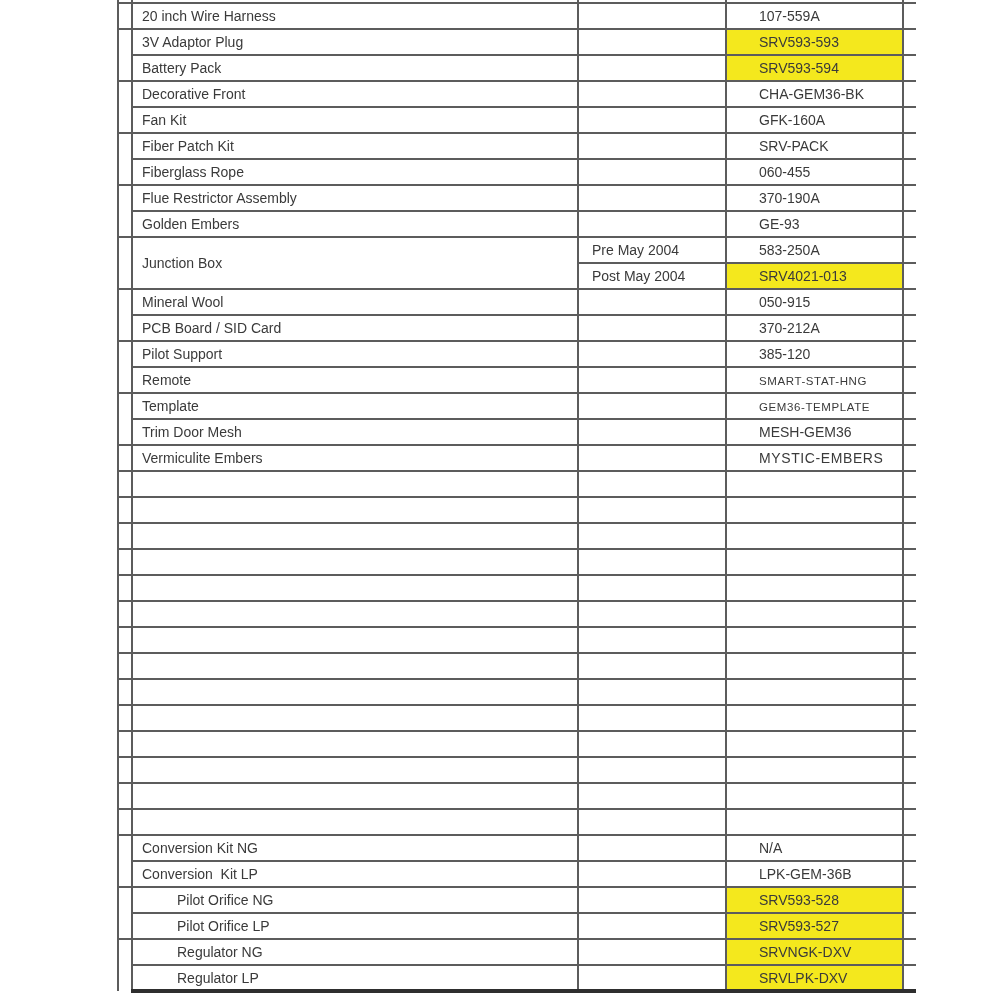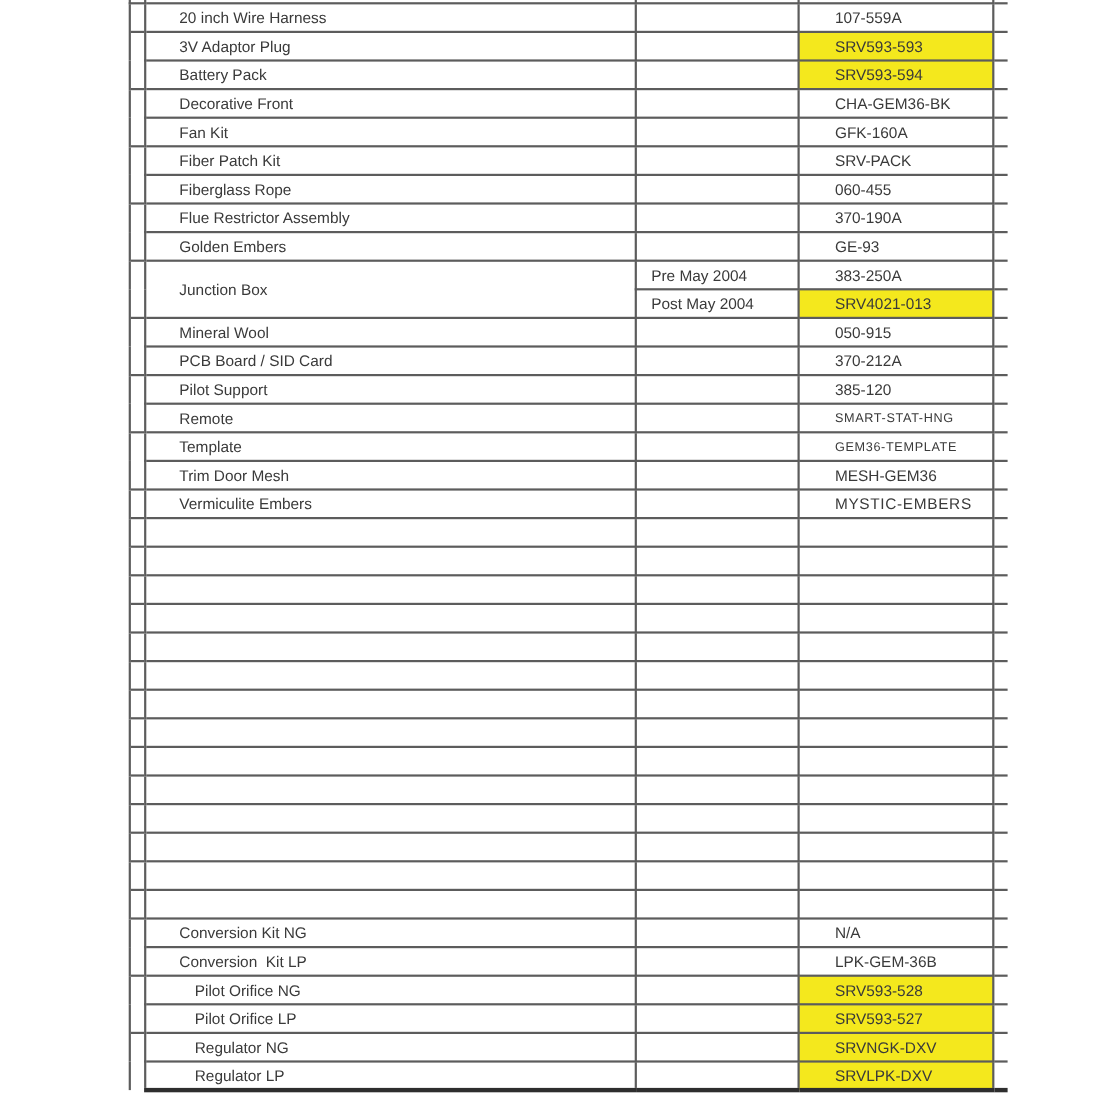--- a/index.html
+++ b/index.html
@@ -32,21 +32,21 @@
   td.c2{width:146px;border-radius:13px;}
   td.c3{width:156px;padding-left:19px;}
   td.c4{width:12px;}
   
   td.c0{border-left:2px solid var(--line);border-right:2px solid var(--line);border-top:2px solid var(--line);}
   tr.spacer td.c0{border-top:none;border-bottom:2px solid var(--line);}
   td.c1,td.c2,td.c3{border-top:2px solid var(--line);border-bottom:2px solid var(--line);border-right:2px solid var(--line);}
   td.c4{border-top:2px solid var(--line);border-bottom:2px solid var(--line);}
   tr.last td{border-bottom:4px solid var(--line-thick);text-decoration:underline;}
   
-  .name{display:inline-block;padding-left:30px;white-space:pre;}
+  .name{display:inline-block;padding-left:9px;white-space:pre;}
   .name.indent{padding-left:44px;}
   .note{display:inline-block;padding-left:13px;white-space:pre;}
   .part{display:inline-block;padding-left:13px;white-space:pre;}
   .part.sm{font-size:11.5px;letter-spacing:0.6px;}
   .part.md{font-size:14px;letter-spacing:0.6px;}
   td.hl{background:var(--hl);}
 </style>
 </head>
 <body>
 
@@ -116,21 +116,21 @@
         <tr class="row">
           <td class="c1"><span class="name">Golden Embers</span></td>
           <td class="c2"></td>
           <td class="c3"><span class="part">GE-93</span></td>
           <td class="c4"></td>
         </tr>
         <tr class="row">
           <td class="c0" rowspan="2"></td>
           <td class="c1" rowspan="2"><span class="name">Junction Box</span></td>
           <td class="c2"><span class="note">Pre May 2004</span></td>
-          <td class="c3"><span class="part">383-250A</span></td>
+          <td class="c3"><span class="part">583-250A</span></td>
           <td class="c4"></td>
         </tr>
         <tr class="row">
           <td class="c2"><span class="note">Post May 2004</span></td>
           <td class="c3 hl"><span class="part">SRV4021-013</span></td>
           <td class="c4"></td>
         </tr>
         <tr class="row">
           <td class="c0" rowspan="2"></td>
           <td class="c1"><span class="name">Mineral Wool</span></td>

